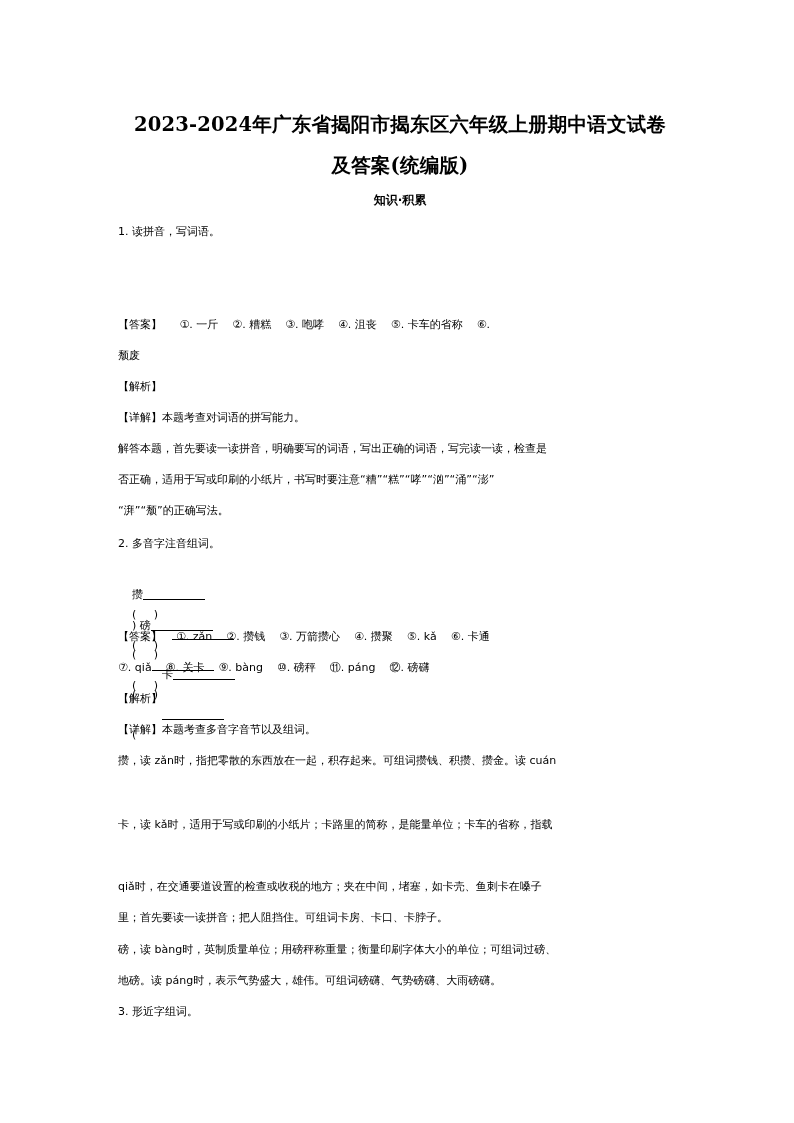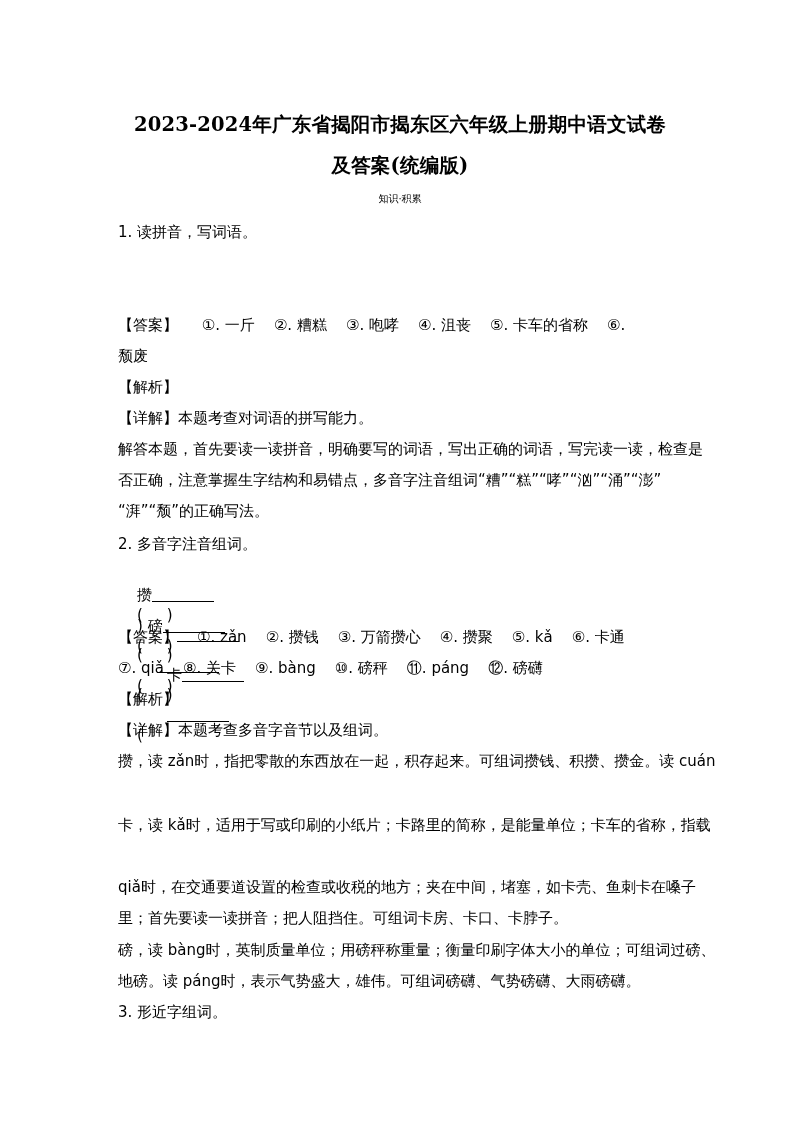--- a/index.html
+++ b/index.html
@@ -3,40 +3,40 @@
   <meta charset="utf-8">
   <style>
     html, body { margin: 0; padding: 0; background: #ffffff; }
     body { width: 794px; height: 1123px; position: relative; overflow: hidden;
       font-family: "DejaVu Sans", "Liberation Sans", sans-serif; color: #000; }
     .page { position: absolute; left: 0; top: 4px; width: 785px; height: 1123px; }
     .title { position: absolute; left: 100px; width: 600px; text-align: center;
       font-family: "DejaVu Serif", "Liberation Serif", serif; font-weight: bold; font-size: 19.5px; letter-spacing: 0.2px; }
     .t1 { top: 107px; }
     .t2 { top: 148px; }
-    .subtitle { position: absolute; left: 100px; width: 600px; text-align: center; top: 188px; font-size: 10px; }
-    .line { position: absolute; left: 118px; font-size: 15px; white-space: pre; line-height: 20px; }
+    .subtitle { position: absolute; left: 100px; width: 600px; text-align: center; top: 188px; font-size: 12px; font-weight: bold; }
+    .line { position: absolute; left: 118px; font-size: 11px; white-space: pre; line-height: 20px; }
     .py { font-family: "DejaVu Sans Mono", "Liberation Mono", monospace; font-size: 12px; }
     .blank { display: inline-block; border-bottom: 1px solid #000; width: 62px; height: 14px; vertical-align: -2px; }
   </style>
 </head>
 <body>
 
 <div class="page">
   <div class="title t1">2023-2024年广东省揭阳市揭东区六年级上册期中语文试卷</div>
   <div class="title t2">及答案(统编版)</div>
   <div class="subtitle">知识·积累</div>
 
   <div class="line" style="top:218px">1. 读拼音，写词语。</div>
   <div class="line" style="top:311px">【答案】     ①. 一斤    ②. 糟糕    ③. 咆哮    ④. 沮丧    ⑤. 卡车的省称    ⑥.</div>
   <div class="line" style="top:342px">颓废</div>
   <div class="line" style="top:373px">【解析】</div>
   <div class="line" style="top:404px">【详解】本题考查对词语的拼写能力。</div>
   <div class="line" style="top:435px">解答本题，首先要读一读拼音，明确要写的词语，写出正确的词语，写完读一读，检查是</div>
-  <div class="line" style="top:466px">否正确，注意掌握生字结构和易错点，多音字注音组词“糟”“糕”“哮”“汹”“涌”“澎”</div>
+  <div class="line" style="top:466px">否正确，适用于写或印刷的小纸片，书写时要注意“糟”“糕”“哮”“汹”“涌”“澎”</div>
   <div class="line" style="top:497px">“湃”“颓”的正确写法。</div>
 
   <div class="line" style="top:530px">2. 多音字注音组词。</div>
   <div class="line" style="top:561px">
     <span>攒</span><span class="blank"></span>
     <span>(     )</span>
     <span style="display:inline-block;width:40px"></span><span class="blank"></span>
     <span>(     )</span>
     <span style="display:inline-block;width:30px"></span><span>卡</span><span class="blank"></span>
     <span>(     )</span>

